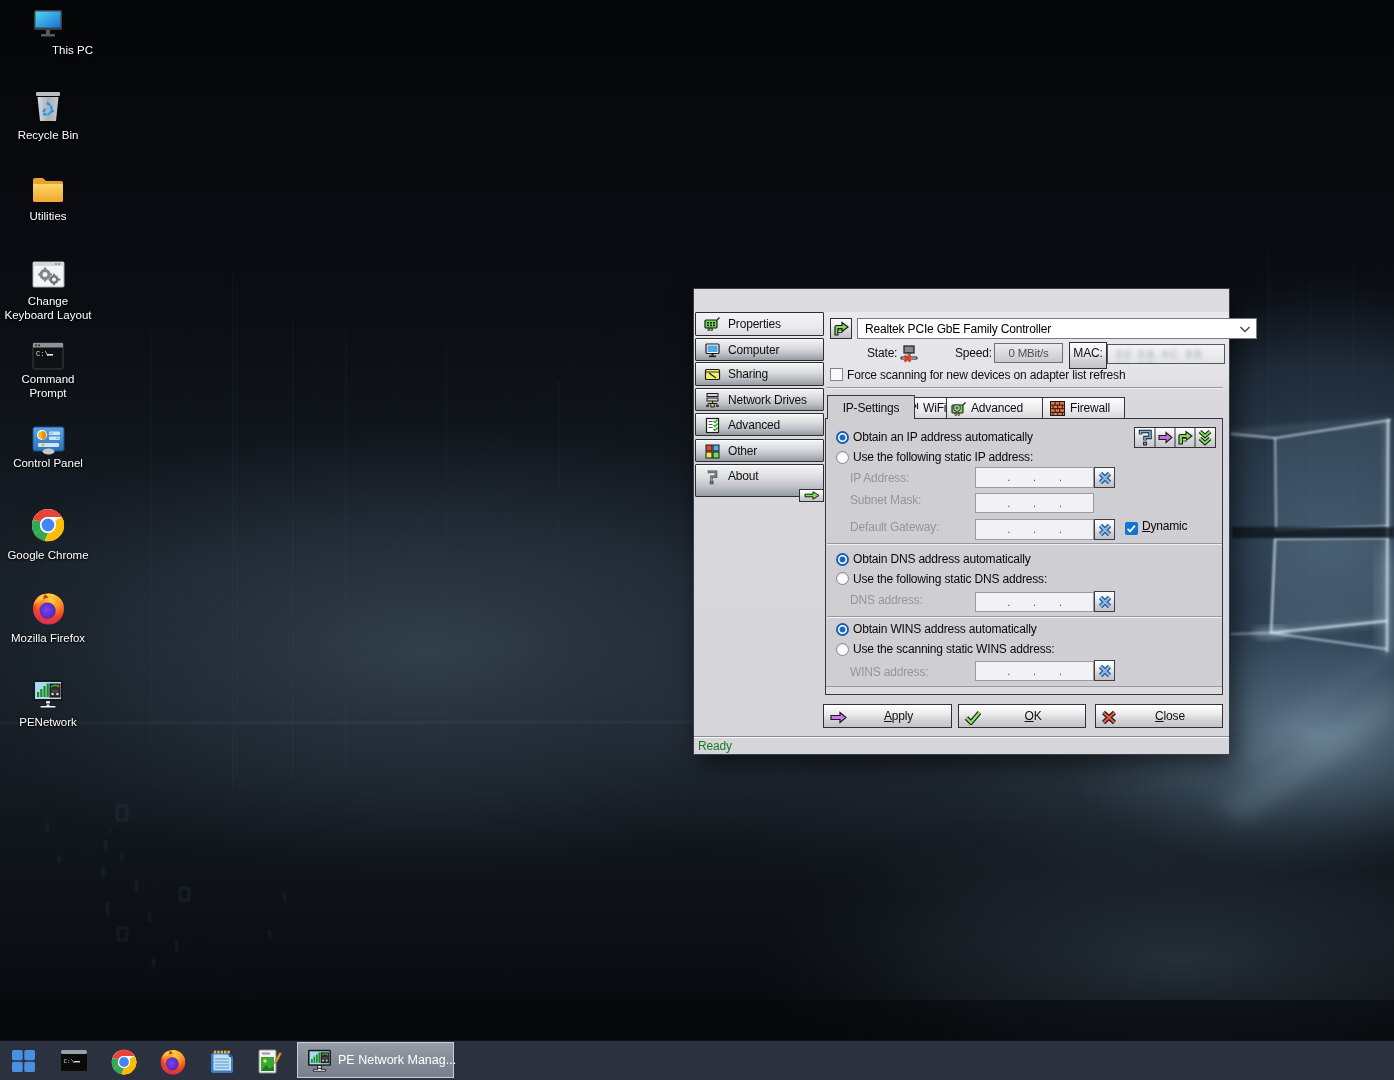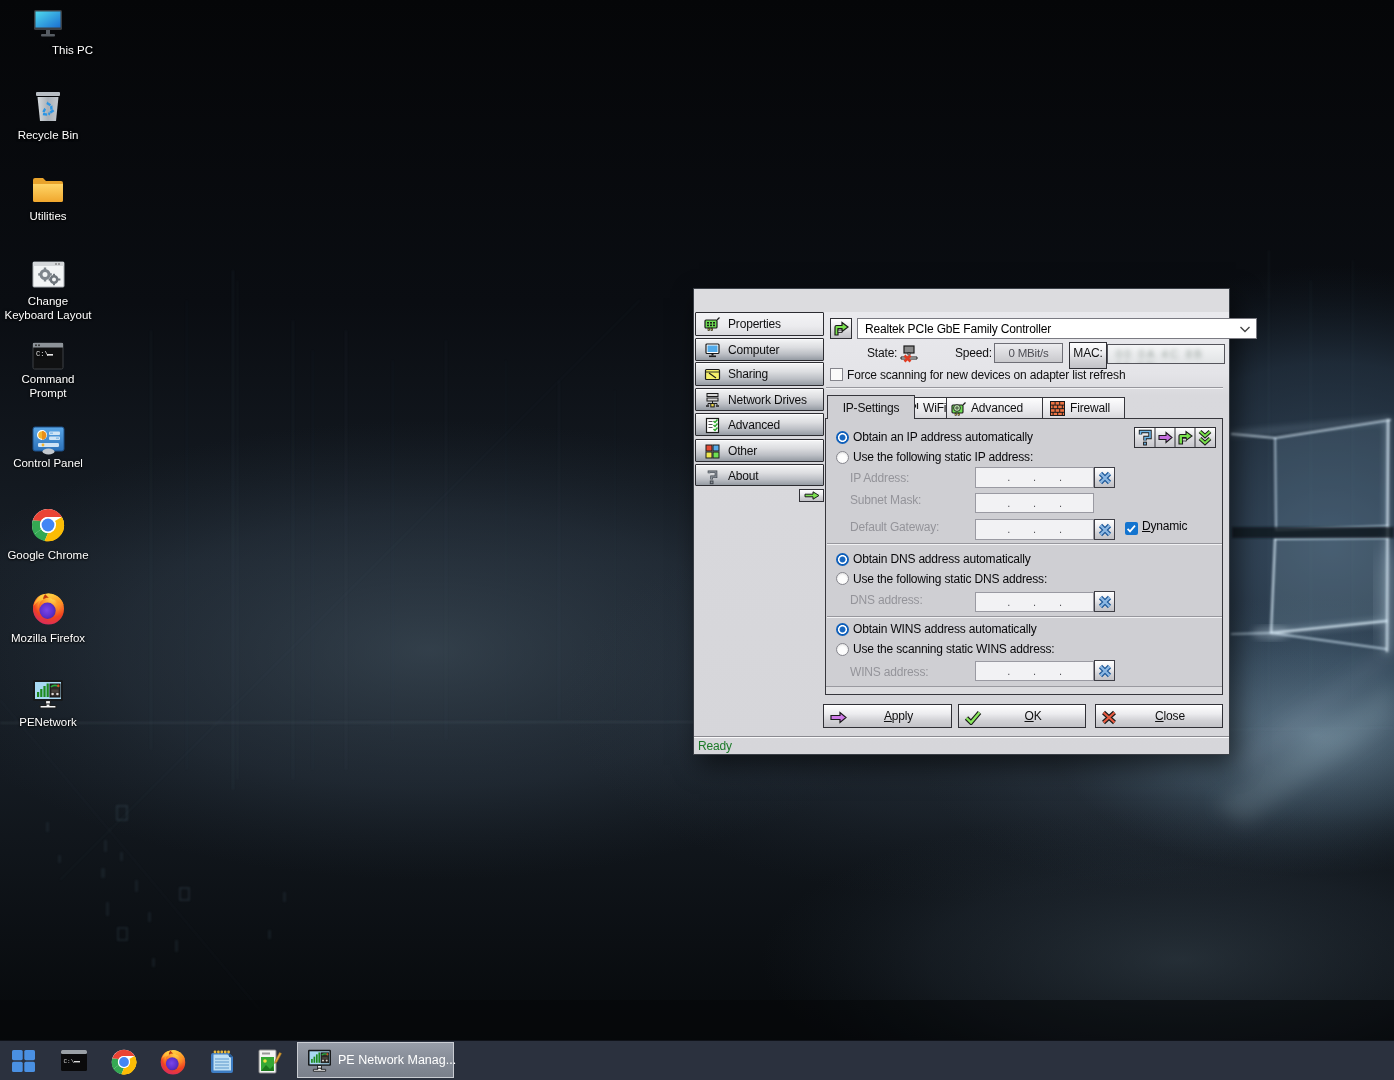--- a/index.html
+++ b/index.html
@@ -409,21 +409,21 @@
    <svg width="17" height="17" viewBox="0 0 17 17">
             <g stroke="#1b1b1b" stroke-width="1">
               <rect x="2" y="2" width="6" height="6" fill="#e44b35"></rect>
               <rect x="9" y="2" width="6" height="6" fill="#58aae8"></rect>
               <rect x="2" y="9" width="6" height="6" fill="#f0e84e"></rect>
               <rect x="9" y="9" width="6" height="6" fill="#6fdf53"></rect>
             </g>
           </svg>
    <span>Other</span>
         </div>
-  <div class="sbtn" style="top:175px;height:22px;">
+  <div class="sbtn" style="top:175px;height:33px;">
    <svg width="17" height="17" viewBox="0 0 17 17">
             <g fill="none" stroke="#3e444b" stroke-width="2.6">
               <path d="M5 5.2 v-1.4 h7 v5 h-4.4 v2.6"></path>
             </g>
             <g fill="none" stroke="#8a9099" stroke-width="1.2">
               <path d="M5 5.2 v-1.4 h7 v5 h-4.4 v2.6"></path>
             </g>
             <rect x="6.3" y="13" width="2.7" height="2.7" fill="#8a9099" stroke="#3e444b" stroke-width="1"></rect>
           </svg>
    <span>About</span>

